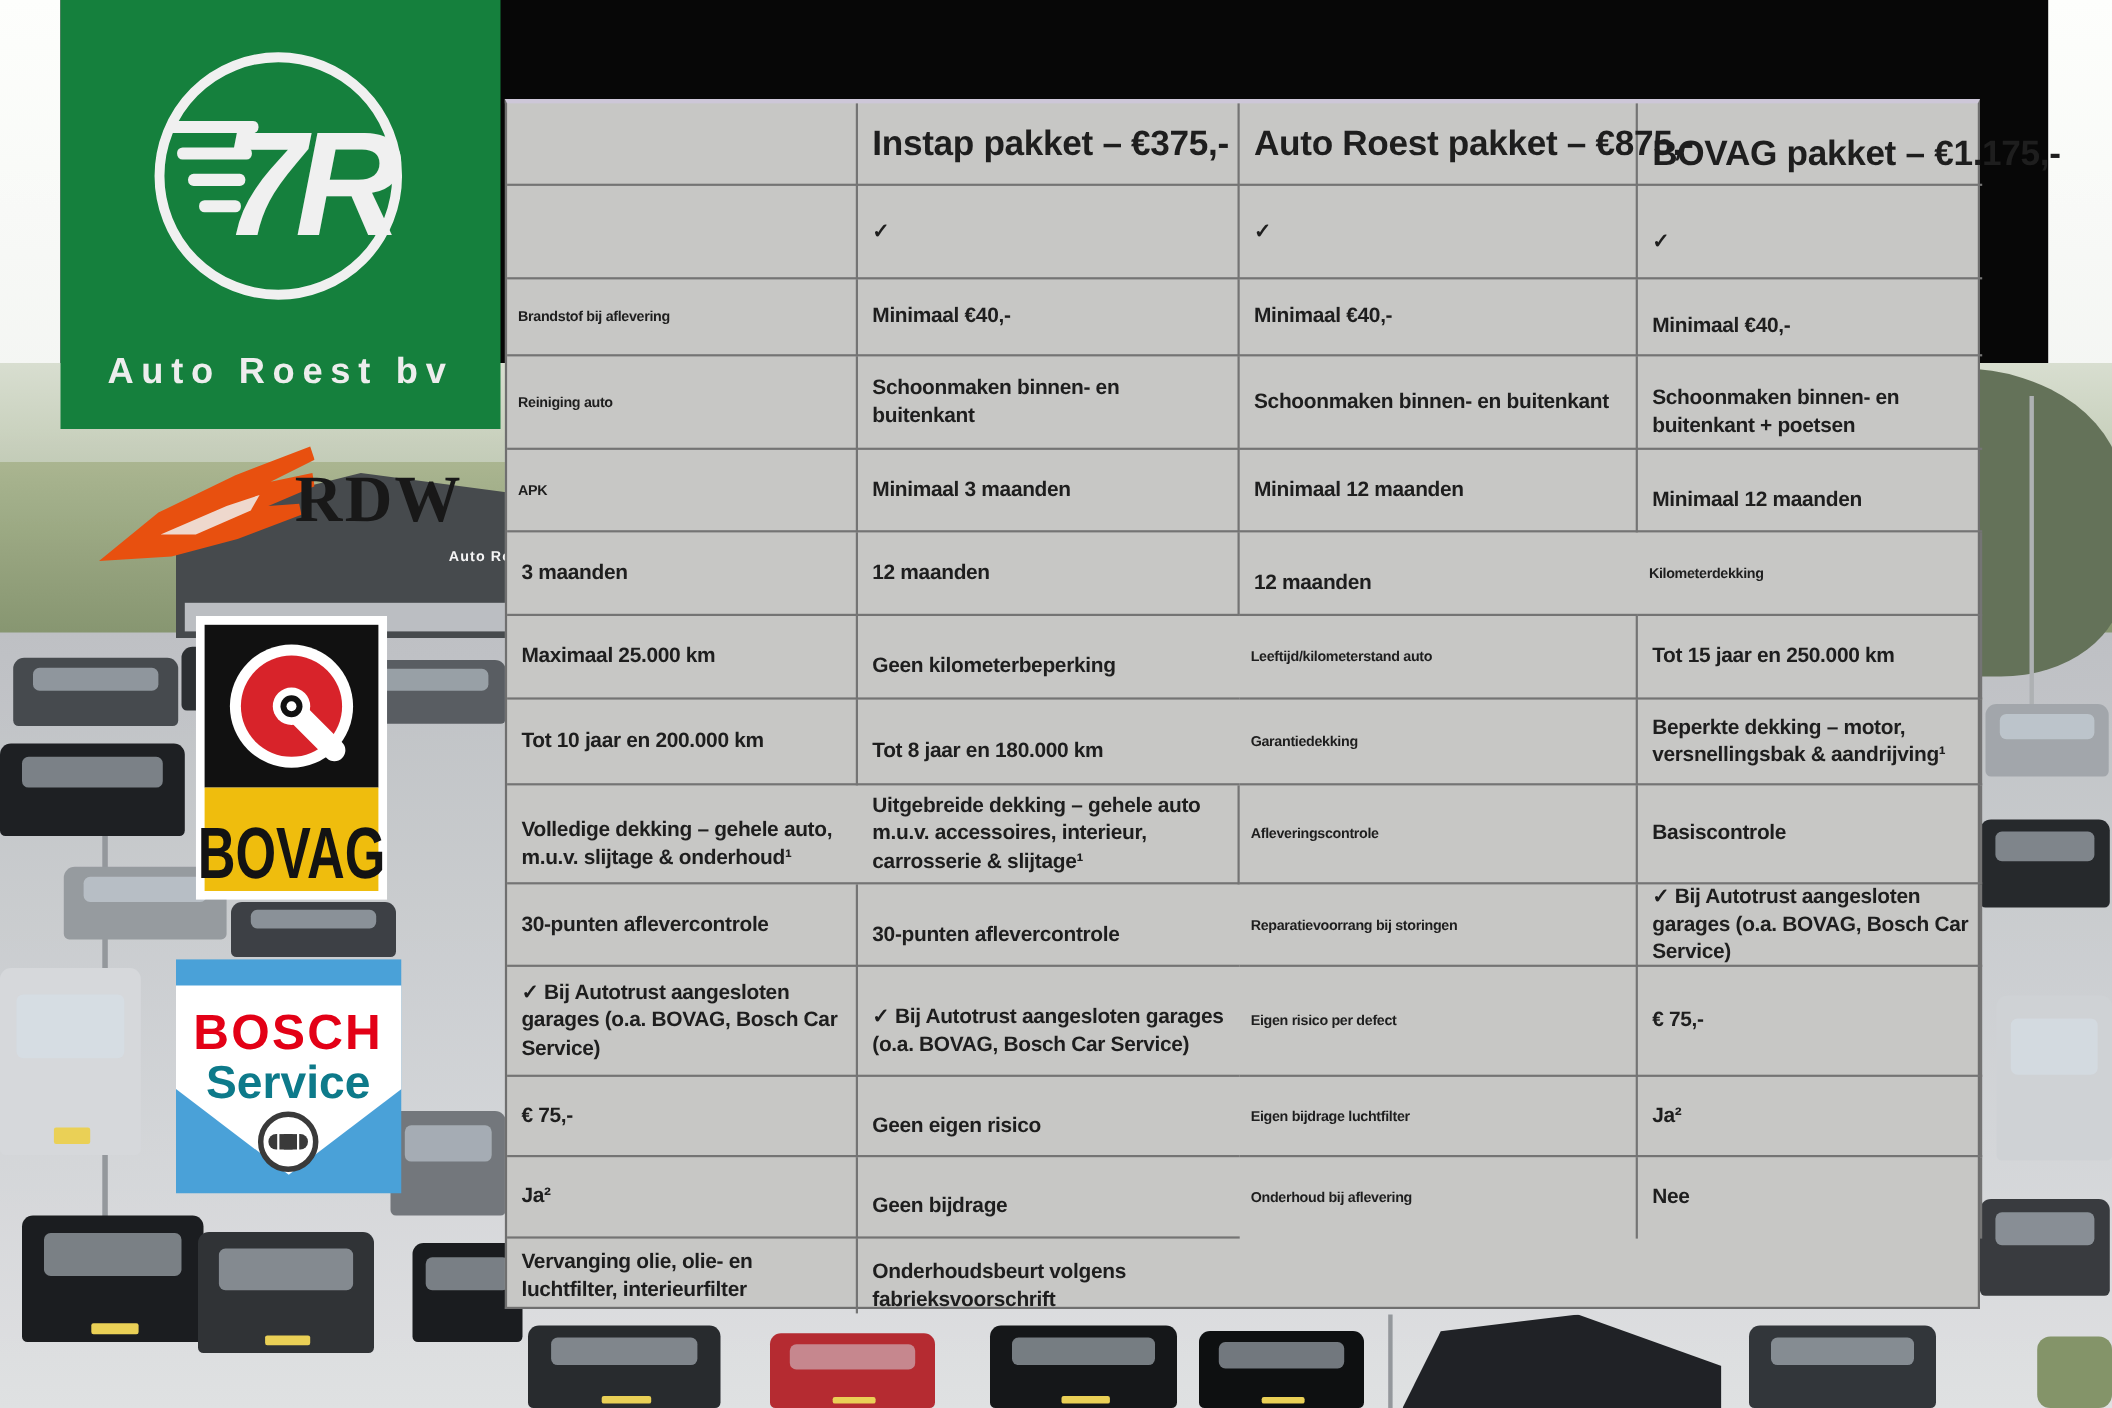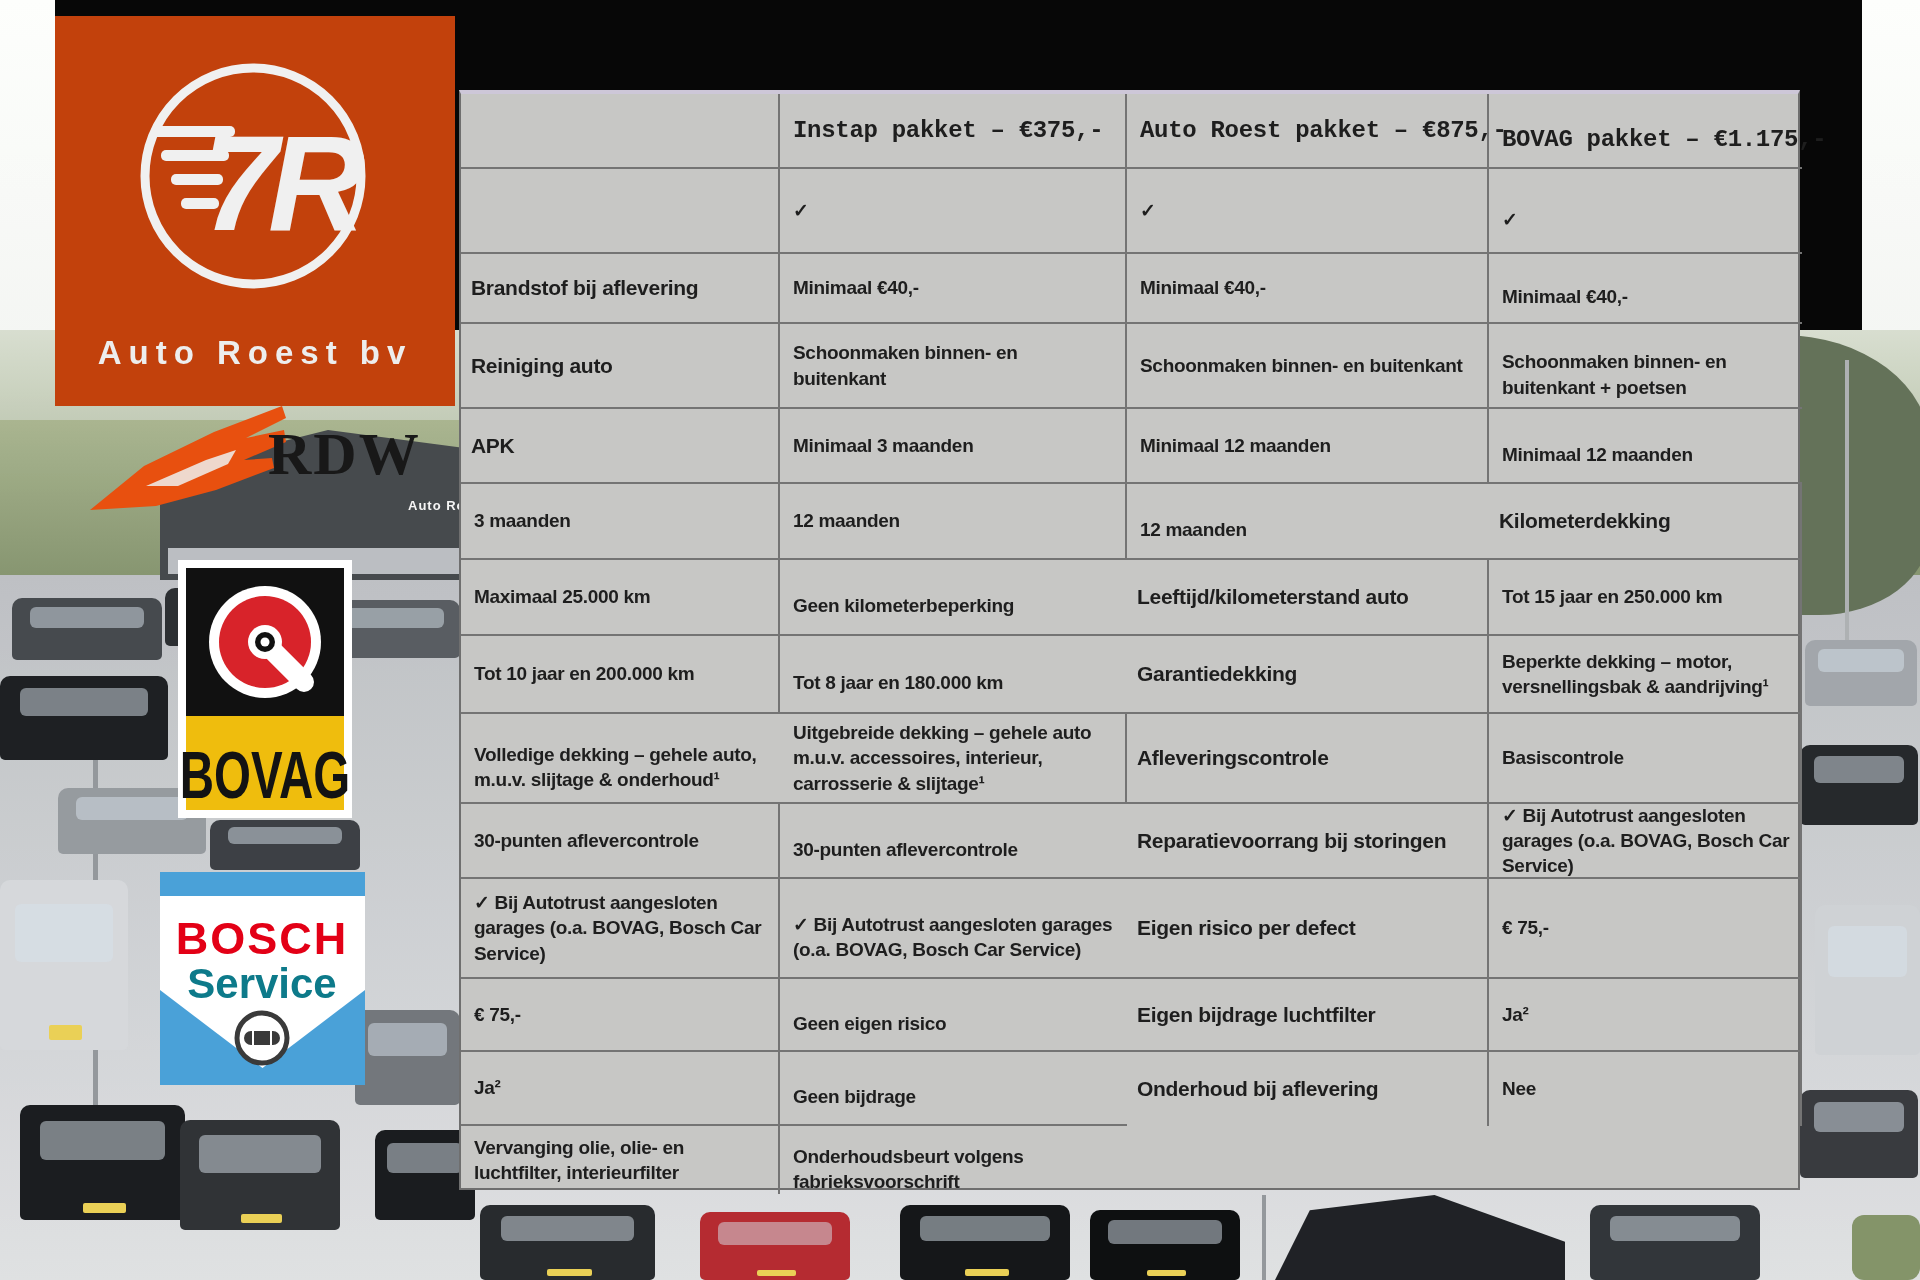--- a/index.html
+++ b/index.html
@@ -18,21 +18,21 @@
        background:linear-gradient(#b6b9bd,#d6d8da);}
   .prop{position:absolute;}
   .car .win{position:absolute;left:12%;top:14%;width:76%;height:34%;
        background:rgba(205,218,228,.5);border-radius:6px;}
   .car .plate{position:absolute;left:38%;bottom:6%;width:26%;height:9%;
        background:#e6c93f;border-radius:2px;}
   .sign{position:absolute;color:#ececec;font-size:13px;letter-spacing:1px;font-weight:bold;}
 
   
   .banner{position:absolute;left:55px;top:0;width:1807px;height:330px;background:#070707;z-index:2;}
-  .logo-box{position:absolute;left:55px;top:16px;width:400px;height:390px;background:#c2410c;z-index:3;}
+  .logo-box{position:absolute;left:55px;top:0;width:400px;height:390px;background:#15803d;z-index:3;}
   .brand-name{position:absolute;left:0;top:318px;width:100%;text-align:center;
        color:#ededed;font-size:33px;font-weight:bold;letter-spacing:7px;}
 
   
   .rdw{position:absolute;left:86px;top:398px;width:336px;height:132px;z-index:3;}
   .rdw-word{position:absolute;left:182px;top:22px;color:#181818;
        font-family:"Liberation Serif",serif;font-size:60px;font-weight:600;letter-spacing:2px;}
   .bovag{position:absolute;left:178px;top:560px;width:174px;height:258px;z-index:3;}
   .bosch{position:absolute;left:160px;top:872px;width:205px;height:213px;z-index:3;}
 
@@ -40,22 +40,22 @@
   .pkg-table{position:absolute;left:459px;top:90px;width:1341px;height:1100px;z-index:4;
        display:grid;grid-template-columns:319px 347px 362px 313px;
        grid-template-rows:75px 85px 70px 85px 75px 76px 76px 78px 90px 75px 100px 73px 74px 68px;
        background:#c7c7c5;border:2px solid #6f6f6f;border-top:4px solid #cdc7d8;
        box-sizing:border-box;color:#1e1e1e;}
   .pkg-table>div{border-right:2px solid #747474;border-bottom:2px solid #747474;
        display:flex;align-items:center;box-sizing:border-box;
        font-weight:bold;line-height:1.32;letter-spacing:-0.3px;}
   .pkg-table>div.lastcol{border-right:none;margin-top:18px;}
   .pkg-table>div.lastrow{border-bottom:none;}
-  .pkg-table .th{font-size:24px;padding:0 6px 0 13px;white-space:nowrap;overflow:visible;font-family:Liberation Mono, monospace;}
-  .pkg-table .lbl{font-size:21px;padding:0 4px 0 10px;}
+  .pkg-table .th{font-size:32px;padding:0 6px 0 13px;white-space:nowrap;overflow:visible;}
+  .pkg-table .lbl{font-size:13px;padding:0 4px 0 10px;}
   .pkg-table .cell{font-size:19px;padding:2px 10px 2px 13px;}
 </style>
 </head>
 <body>
 
 <div class="stage">
 
   <div class="photo">
     <div class="sky"></div>
     <div class="hills"></div>

